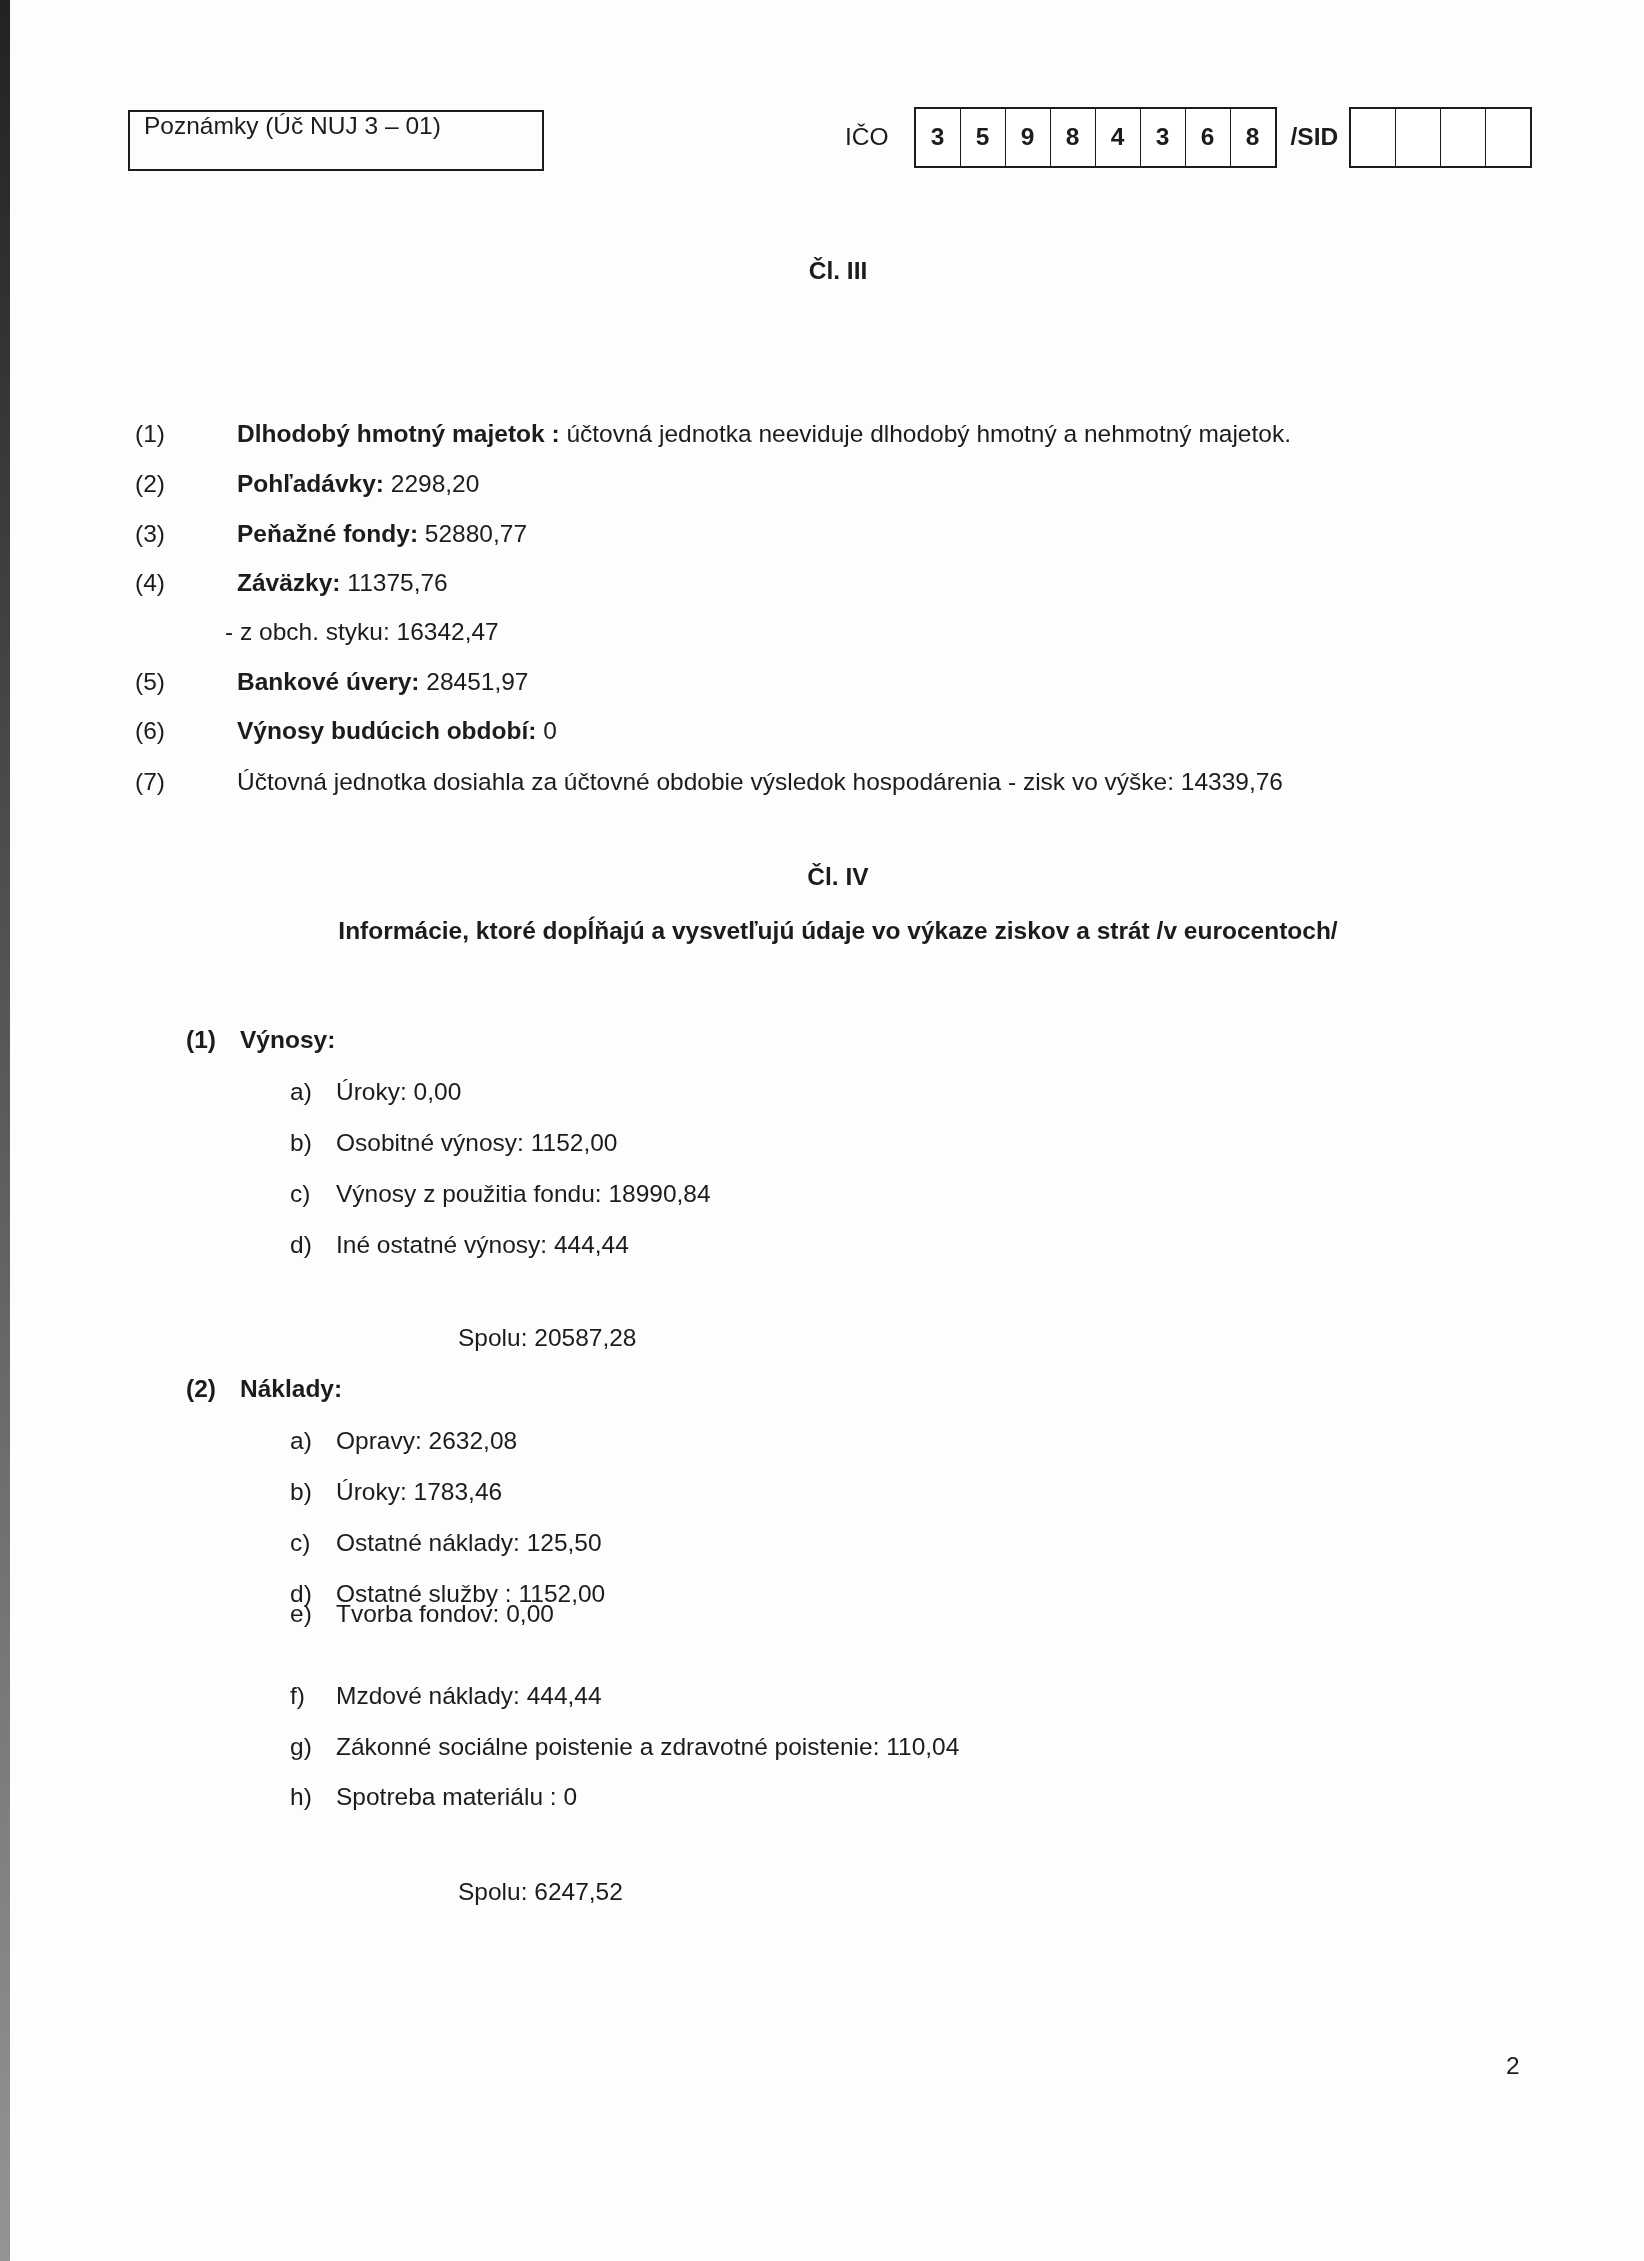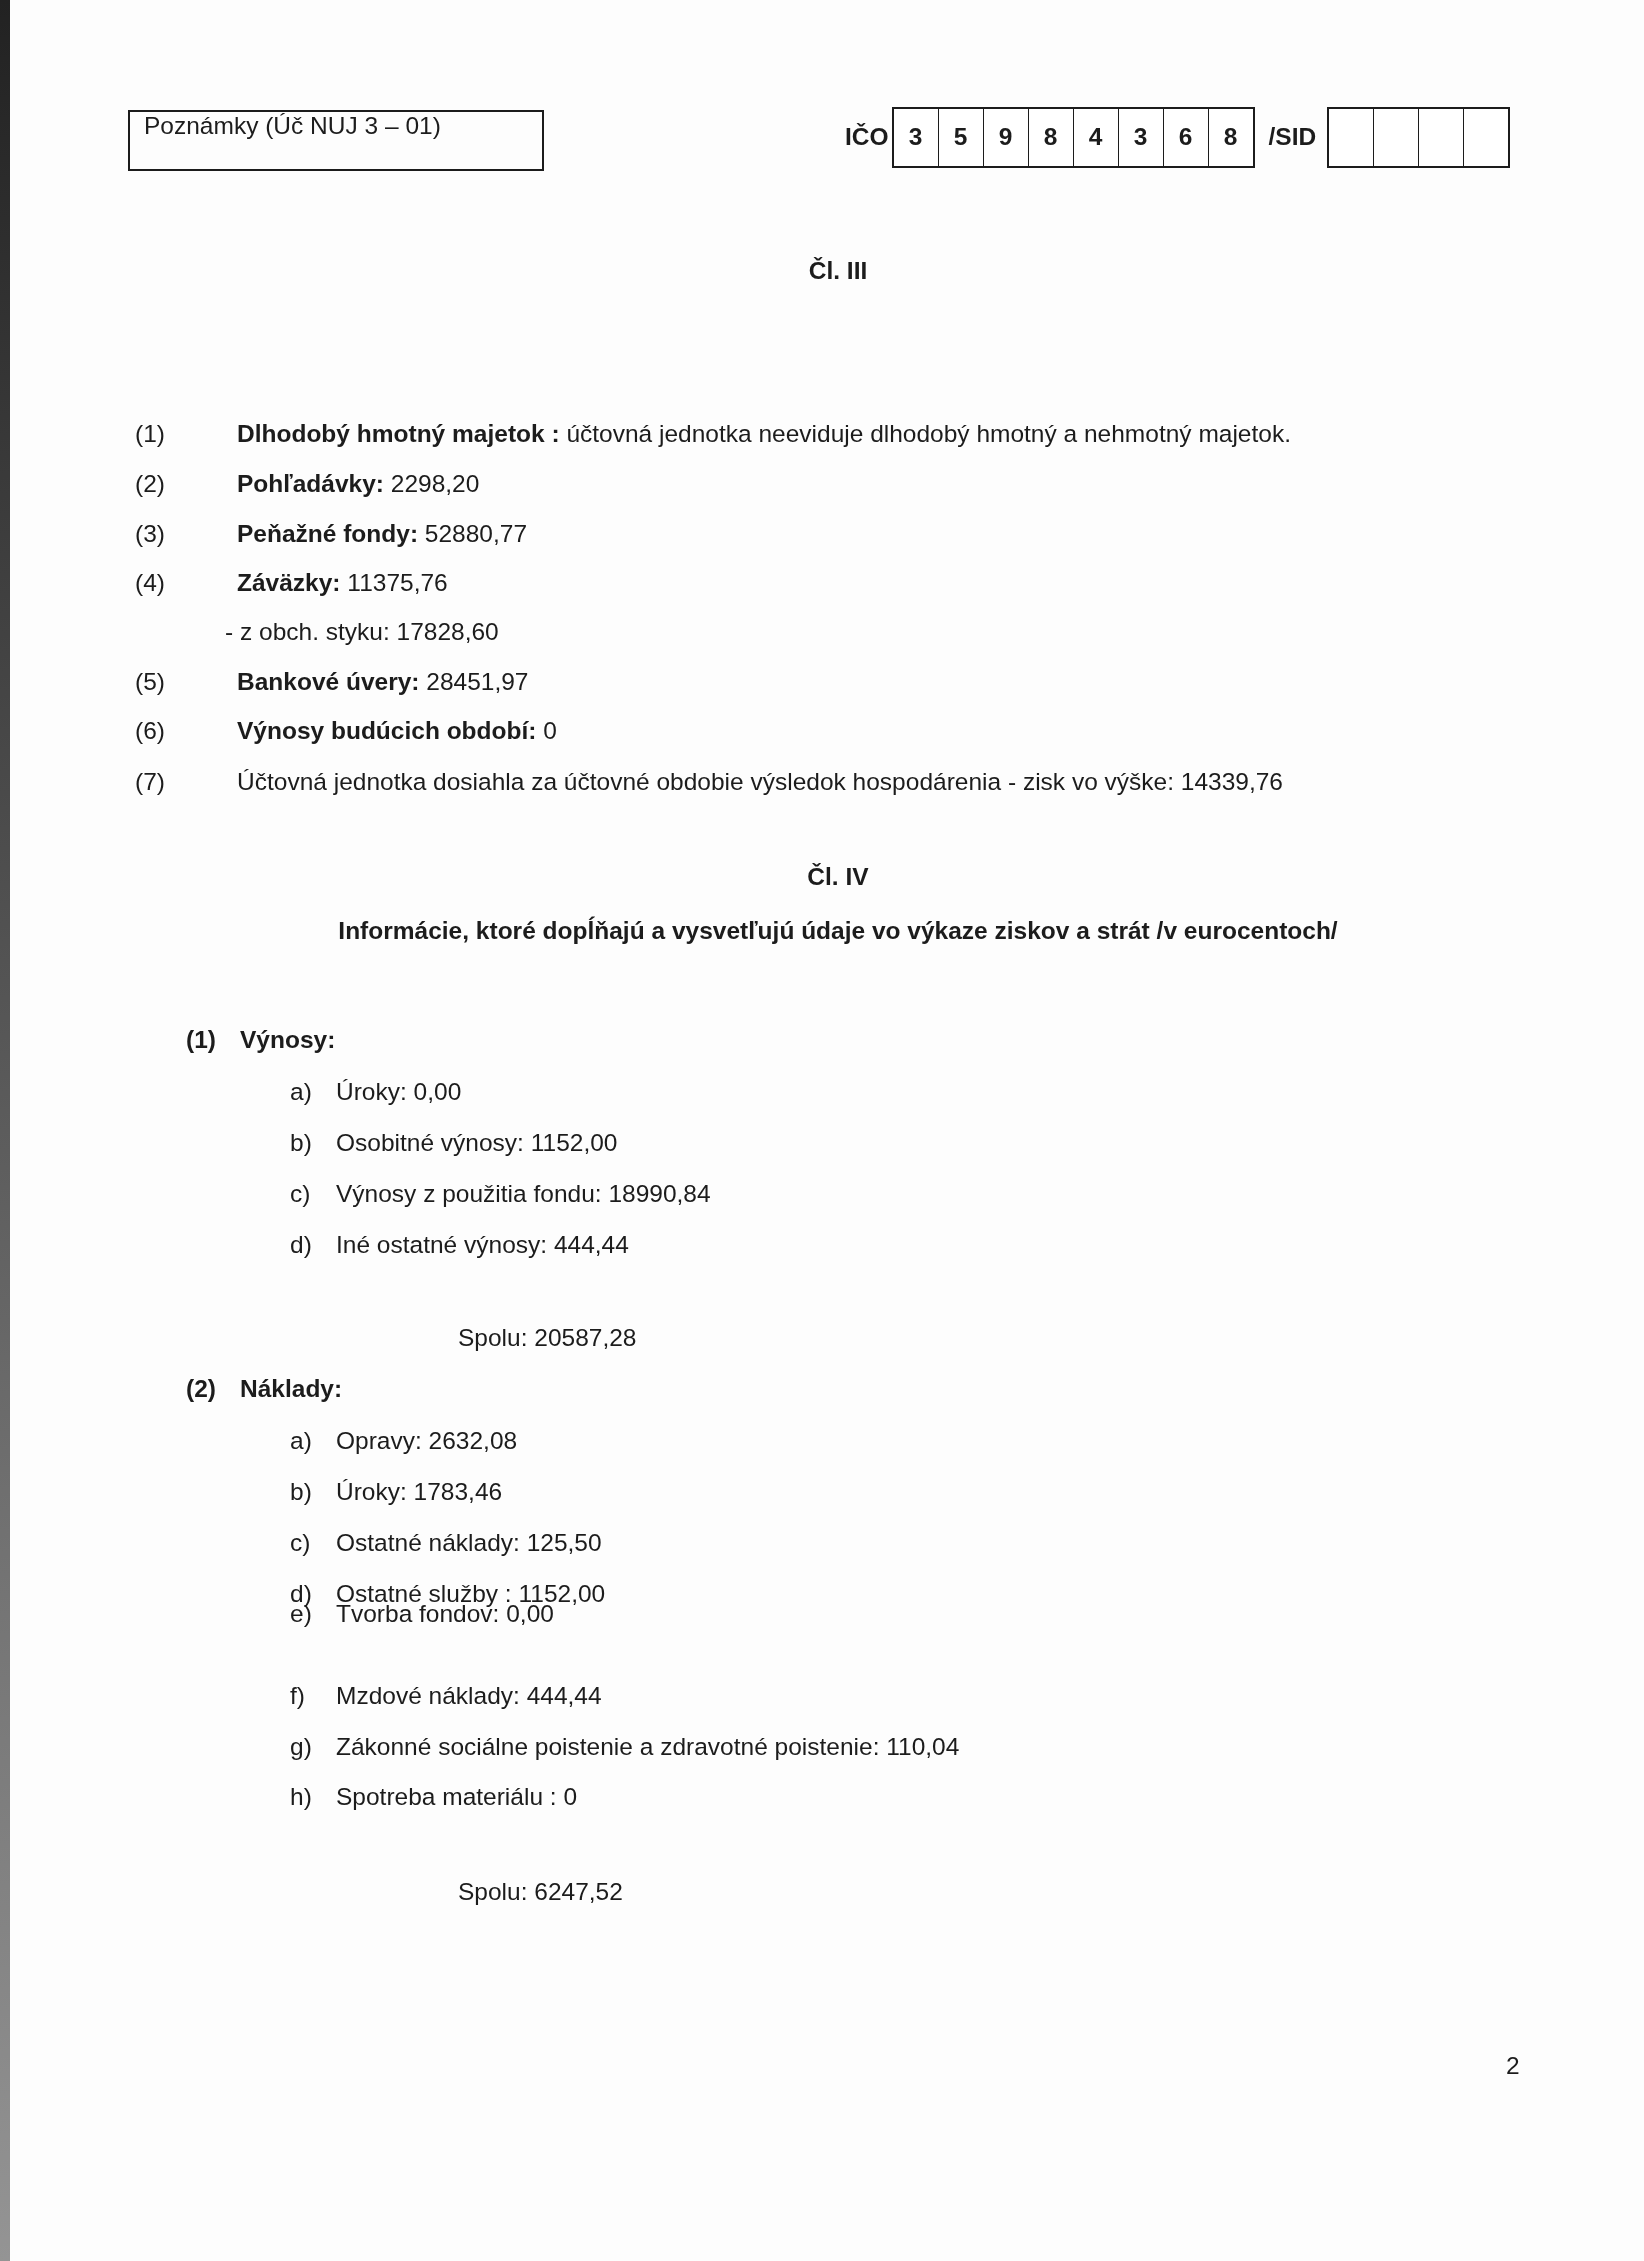--- a/index.html
+++ b/index.html
@@ -19,21 +19,21 @@
   .form-box{
     position:absolute;left:128px;top:110px;width:416px;height:61px;
     border:2.6px solid #1c1c1c;box-sizing:border-box;
     display:flex;align-items:flex-start;padding-left:14px;
     white-space:nowrap;
   }
   .ico-row{
     position:absolute;left:845px;top:106px;height:62px;
     display:flex;align-items:center;white-space:nowrap;
   }
-  .lbl{font-weight:bold;margin-right:3px;}
+  .lbl{font-weight:normal;margin-right:25px;}
   .sid-lbl{margin-left:14px;margin-right:10.3px;font-weight:bold;}
   .grid{display:flex;border:2.6px solid #1c1c1c;height:57px;background:#fff;}
   .cell{
     width:44px;height:57px;display:flex;align-items:center;justify-content:center;
     font-weight:bold;border-left:1.9px solid #1c1c1c;
   }
   .cell:first-child{border-left:none;}
   .sid-cell{width:44px;}
   .center{position:absolute;left:0;width:1644px;text-align:center;white-space:nowrap;padding-left:16px;}
   .title{font-weight:bold;}
@@ -87,21 +87,21 @@
   <div class="l3" style="top:470px">
     <span class="n">(2)</span><span><b class="bl">Pohľadávky:</b><span> 2298,20</span></span>
   </div>
   <div class="l3" style="top:520px">
     <span class="n">(3)</span><span><b class="bl">Peňažné fondy:</b><span> 52880,77</span></span>
   </div>
   <div class="l3" style="top:569px">
     <span class="n">(4)</span><span><b class="bl">Záväzky:</b><span> 11375,76</span></span>
   </div>
   <div class="l3" style="top:618px">
-    <span class="n sub"></span><span><b class="bl"></b><span>- z obch. styku: 17828,60</span></span>
+    <span class="n sub"></span><span><b class="bl"></b><span>- z obch. styku: 16342,47</span></span>
   </div>
   <div class="l3" style="top:668px">
     <span class="n">(5)</span><span><b class="bl">Bankové úvery:</b><span> 28451,97</span></span>
   </div>
   <div class="l3" style="top:717px">
     <span class="n">(6)</span><span><b class="bl">Výnosy budúcich období:</b><span> 0</span></span>
   </div>
   <div class="l3" style="top:768px">
     <span class="n">(7)</span><span><b class="bl"></b><span>Účtovná jednotka dosiahla za účtovné obdobie výsledok hospodárenia - zisk vo výške: 14339,76</span></span>
   </div>

